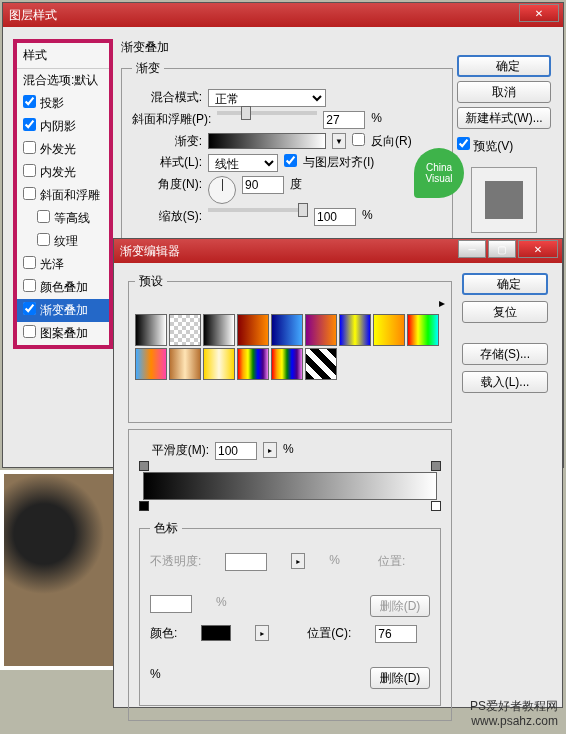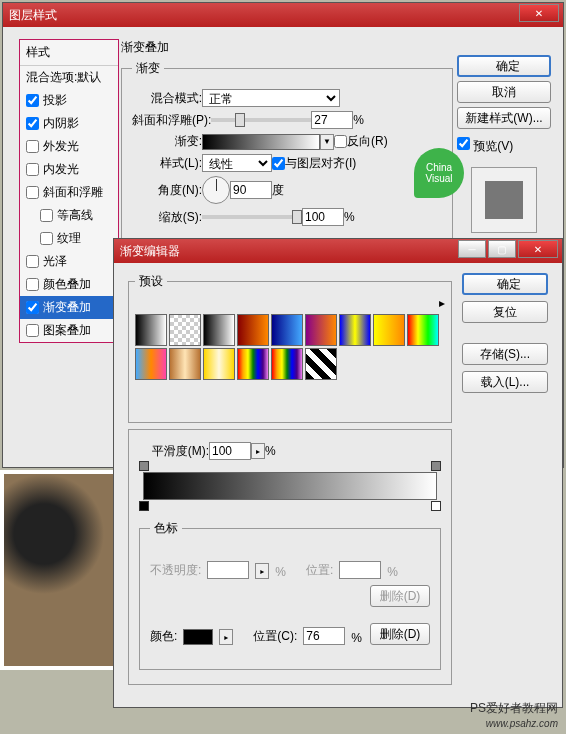--- a/index.html
+++ b/index.html
@@ -7,31 +7,31 @@
 
 .window { position: absolute; border: 1px solid #555; background: #eaeaea; }
 .titlebar { height: 24px; background: linear-gradient(#d14848, #b82020); color: #fff; display: flex; align-items: center; padding: 0 6px; position: relative; }
 .titlebar .title { font-size: 12px; }
 .win-controls { position: absolute; right: 4px; top: 1px; display: flex; gap: 2px; }
 .win-btn { width: 28px; height: 18px; border: 1px solid #888; background: linear-gradient(#fff,#ccc); font-size: 10px; display: flex; align-items: center; justify-content: center; cursor: pointer; }
 .win-btn.close { background: linear-gradient(#e44,#b22); color: #fff; width: 40px; }
 
 .dialog-body { position: relative; padding: 6px; height: calc(100% - 24px); }
 
-.styles-panel { position: absolute; left: 16px; top: 12px; width: 100px; border: 1px solid #be185d; background: #f5f5f5; }
+.styles-panel { position: absolute; left: 10px; top: 12px; width: 100px; border: 4px solid #be185d; background: #f5f5f5; }
 .styles-panel .hdr { padding: 4px 6px; border-bottom: 1px solid #ccc; }
-.style-item { padding: 3px 6px; display: flex; align-items: center; cursor: pointer; }
+.style-item { padding: 3px 6px; display: flex; align-items: flex-start; cursor: pointer; }
 .style-item.sel { background: #2468c8; color: #fff; }
 .style-item input { margin-right: 4px; }
 .style-item.indent { padding-left: 20px; }
 
 .main-panel { position: absolute; left: 118px; top: 12px; right: 110px; }
 fieldset { border: 1px solid #999; padding: 8px 10px; margin-bottom: 6px; }
 legend { padding: 0 4px; }
-.row { display: flex; align-items: center; margin: 4px 0; }
+.row { display: flex; align-items: flex-start; margin: 4px 0; gap: 6px; }
 .row label { text-align: right; min-width: 70px; }
 select, input[type=text] { border: 1px solid #888; background: #fff; padding: 1px 2px; height: 18px; }
 .slider-sm { width: 100px; height: 4px; background: #ccc; position: relative; }
 .slider-sm .thumb { position: absolute; width: 10px; height: 14px; background: #ddd; border: 1px solid #666; top: -5px; }
 .gradient-preview { width: 118px; height: 16px; border: 1px solid #666; background: linear-gradient(90deg, #000, #fff); }
 .dropdown-arrow { width: 14px; height: 16px; border: 1px solid #888; background: #eee; display: flex; align-items: center; justify-content: center; font-size: 8px; }
 .angle-dial { width: 28px; height: 28px; border: 1px solid #888; border-radius: 50%; background: #f5f5f5; position: relative; }
 .angle-dial::after { content: ''; position: absolute; width: 1px; height: 12px; background: #333; left: 50%; top: 2px; }
 
 .right-buttons { position: absolute; right: 12px; top: 28px; width: 94px; display: flex; flex-direction: column; gap: 4px; }
@@ -47,30 +47,30 @@
 .preset-box { border: 1px solid #999; padding: 6px; }
 .preset-grid { display: flex; flex-wrap: wrap; gap: 2px; }
 .preset-sw { width: 32px; height: 32px; border: 1px solid #666; }
 .name-row { display: flex; align-items: center; gap: 8px; margin: 16px 0; }
 .name-row input { flex: 1; }
 .grad-bar-wrap { position: relative; margin: 12px 4px 20px; }
 .grad-bar { height: 28px; border: 1px solid #666; background: linear-gradient(90deg, #000, #fff); }
 .stop-top, .stop-bot { position: absolute; width: 10px; height: 10px; border: 1px solid #333; }
 .stop-top { top: -11px; background: #888; }
 .stop-bot { bottom: -11px; background: #000; }
-.stops-row { display: flex; align-items: flex-end; gap: 6px; margin: 16px 0; flex-wrap: wrap; }
+.stops-row { display: flex; align-items: flex-start; gap: 24px; margin: 8px 0; flex-wrap: wrap; }
 .num-input { width: 42px; }
 .color-sw { width: 30px; height: 16px; border: 1px solid #666; background: #000; }
 .sel-input { background: #9cf; }
 
 .logo-badge { position: absolute; top: 148px; right: 102px; width: 50px; height: 50px; background: #3eb34a; border-radius: 50% 50% 50% 4px; display: flex; align-items: center; justify-content: center; color: #fff; font-size: 10px; text-align: center; line-height: 1.1; z-index: 5; }
 
 .bg-photo { position: absolute; left: 0; top: 470px; width: 120px; height: 200px; background: radial-gradient(circle at 40px 60px, #222 30px, #8b7355 60px); border: 4px solid #fff; z-index: 0; }
 .footer-text { position: absolute; right: 8px; bottom: 4px; font-size: 12px; color: #333; text-align: right; line-height: 1.3; z-index: 20; }
-.footer-text .sub { font-size: 10px; font-style: italic; }
+.footer-text .sub { font-size: 12px; }
 </style>
 </head>
 <body>
 
 <div class="bg-photo"></div>
 
 <div class="window" style="left:2px; top:2px; width:562px; height:466px;">
   <div class="titlebar">
     <span class="title">图层样式</span>
     <div class="win-controls">
@@ -130,21 +130,21 @@
           </div>
         </div>
     </div>
 
     <div class="main-panel">
       <div style="margin-bottom:4px;">渐变叠加</div>
       <fieldset>
         <legend>渐变</legend>
         <div class="row">
           <label>混合模式:</label>
-          <select style="width:138px"><option>正常</option></select>
+          <select style="width:118px"><option>正常</option></select>
         </div>
         <div class="row">
           <label>斜面和浮雕(P):</label>
           <div class="slider-sm">
               <div class="thumb" style="left:24px"></div>
             </div>
           <input type="text" class="num-input" value="27" style="">
           <span>%</span>
         </div>
         <div class="row">

